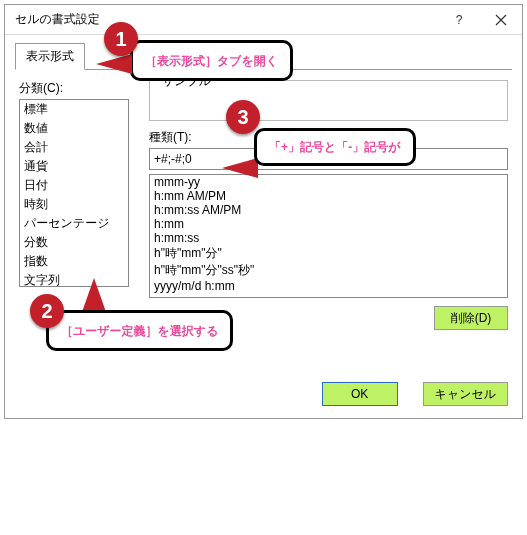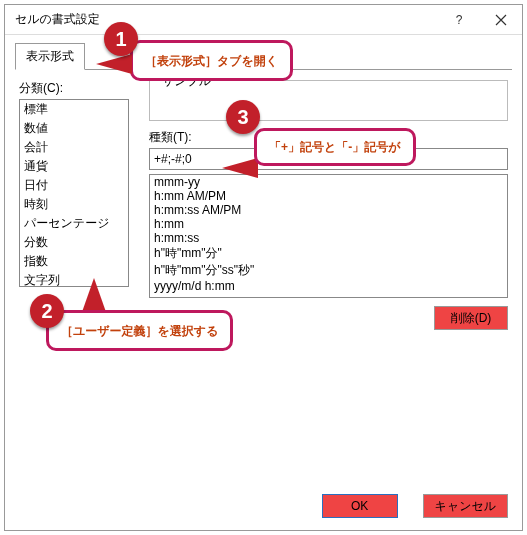--- a/index.html
+++ b/index.html
@@ -1,45 +1,45 @@
 <!DOCTYPE html>
 <html><head>
 <meta charset="utf-8">
 <style>
   * { box-sizing: border-box; font-family: "Meiryo UI", "Yu Gothic UI", sans-serif; font-size: 12px; }
   body { margin: 0; background: #fff; width: 527px; height: 535px; position: relative; }
-  .dialog { position: absolute; left: 4px; top: 4px; width: 519px; height: 527px; background: #fff; border: 1px solid #999; }
+  .dialog { position: absolute; left: 4px; top: 4px; width: 519px; height: 415px; background: #fff; border: 1px solid #999; }
   .titlebar { height: 30px; background: #fff; border-bottom: 1px solid #ddd; display: flex; align-items: center; padding: 0 0 0 10px; }
   .titlebar-title { flex: 1; }
   .tbtn { width: 42px; height: 30px; display: flex; align-items: center; justify-content: center; color: #333; }
   .tabstrip { display: flex; align-items: flex-end; padding: 8px 10px 0 10px; height: 34px; }
   .tab { padding: 4px 10px; border: 1px solid #999; border-bottom: 1px solid #fff; background: #fff; margin-bottom: -1px; }
   .tabline { border-bottom: 1px solid #999; margin: 0 10px; }
   .body { padding: 10px 14px; position: relative; }
   .row { display: flex; gap: 20px; }
   .col-left { width: 110px; }
   .col-right { flex: 1; }
   .lbl { display: block; margin-bottom: 2px; }
   .listbox { border: 1px solid #888; height: 188px; overflow: hidden; background: #fff; }
   .listbox .item { padding: 1px 4px; white-space: nowrap; }
   .sample-box { border: 1px solid #bbb; padding: 6px 8px 16px 8px; margin-bottom: 8px; }
   .sample-title { position: relative; top: -14px; background: #fff; display: inline-block; padding: 0 4px; }
   .type-input { width: 100%; border: 1px solid #888; padding: 2px 4px; height: 22px; }
   .type-list { border: 1px solid #888; height: 124px; margin-top: 4px; overflow-y: scroll; background: #fff; }
   .type-list .item { padding: 0 4px; white-space: nowrap; }
   .btnrow { text-align: right; margin-top: 8px; }
-  .btn { min-width: 74px; height: 24px; border: 1px solid #999; background: #ef4444; padding: 2px 11px; }
+  .btn { min-width: 74px; height: 24px; border: 1px solid #999; background: #bef264; padding: 2px 11px; }
   .desc { margin-top: 16px; font-size: 12px; }
   .footer { position: absolute; right: 14px; bottom: 12px; display: flex; gap: 25px; }
   .footer .btn { min-width: 76px; }
   .footer .btn.ok { border: 1px solid #2a6fbf; }
 
   
   .numbadge { position:absolute; width:34px; height:34px; border-radius:50%; background:#c2202a; color:#fff; font-weight:bold; font-size:20px; display:flex; align-items:center; justify-content:center; box-shadow:0 2px 3px rgba(0,0,0,.4); z-index:10; }
-  .callout { position:absolute; background:#fff; border:3px solid #be185d; border-radius:10px; padding:8px 12px; color:#c2410c; font-weight:bold; font-size:15px; z-index:9; }
+  .callout { position:absolute; background:#fff; border:3px solid #000000; border-radius:10px; padding:8px 12px; color:#ec4899; font-weight:bold; font-size:15px; z-index:9; }
   .tri { position:absolute; width:0; height:0; z-index:9; }
 </style>
 </head>
 <body>
 
 <div class="dialog">
   <div class="titlebar">
     <div class="titlebar-title">セルの書式設定</div>
     <div class="tbtn">?</div>
     <div class="tbtn close">

